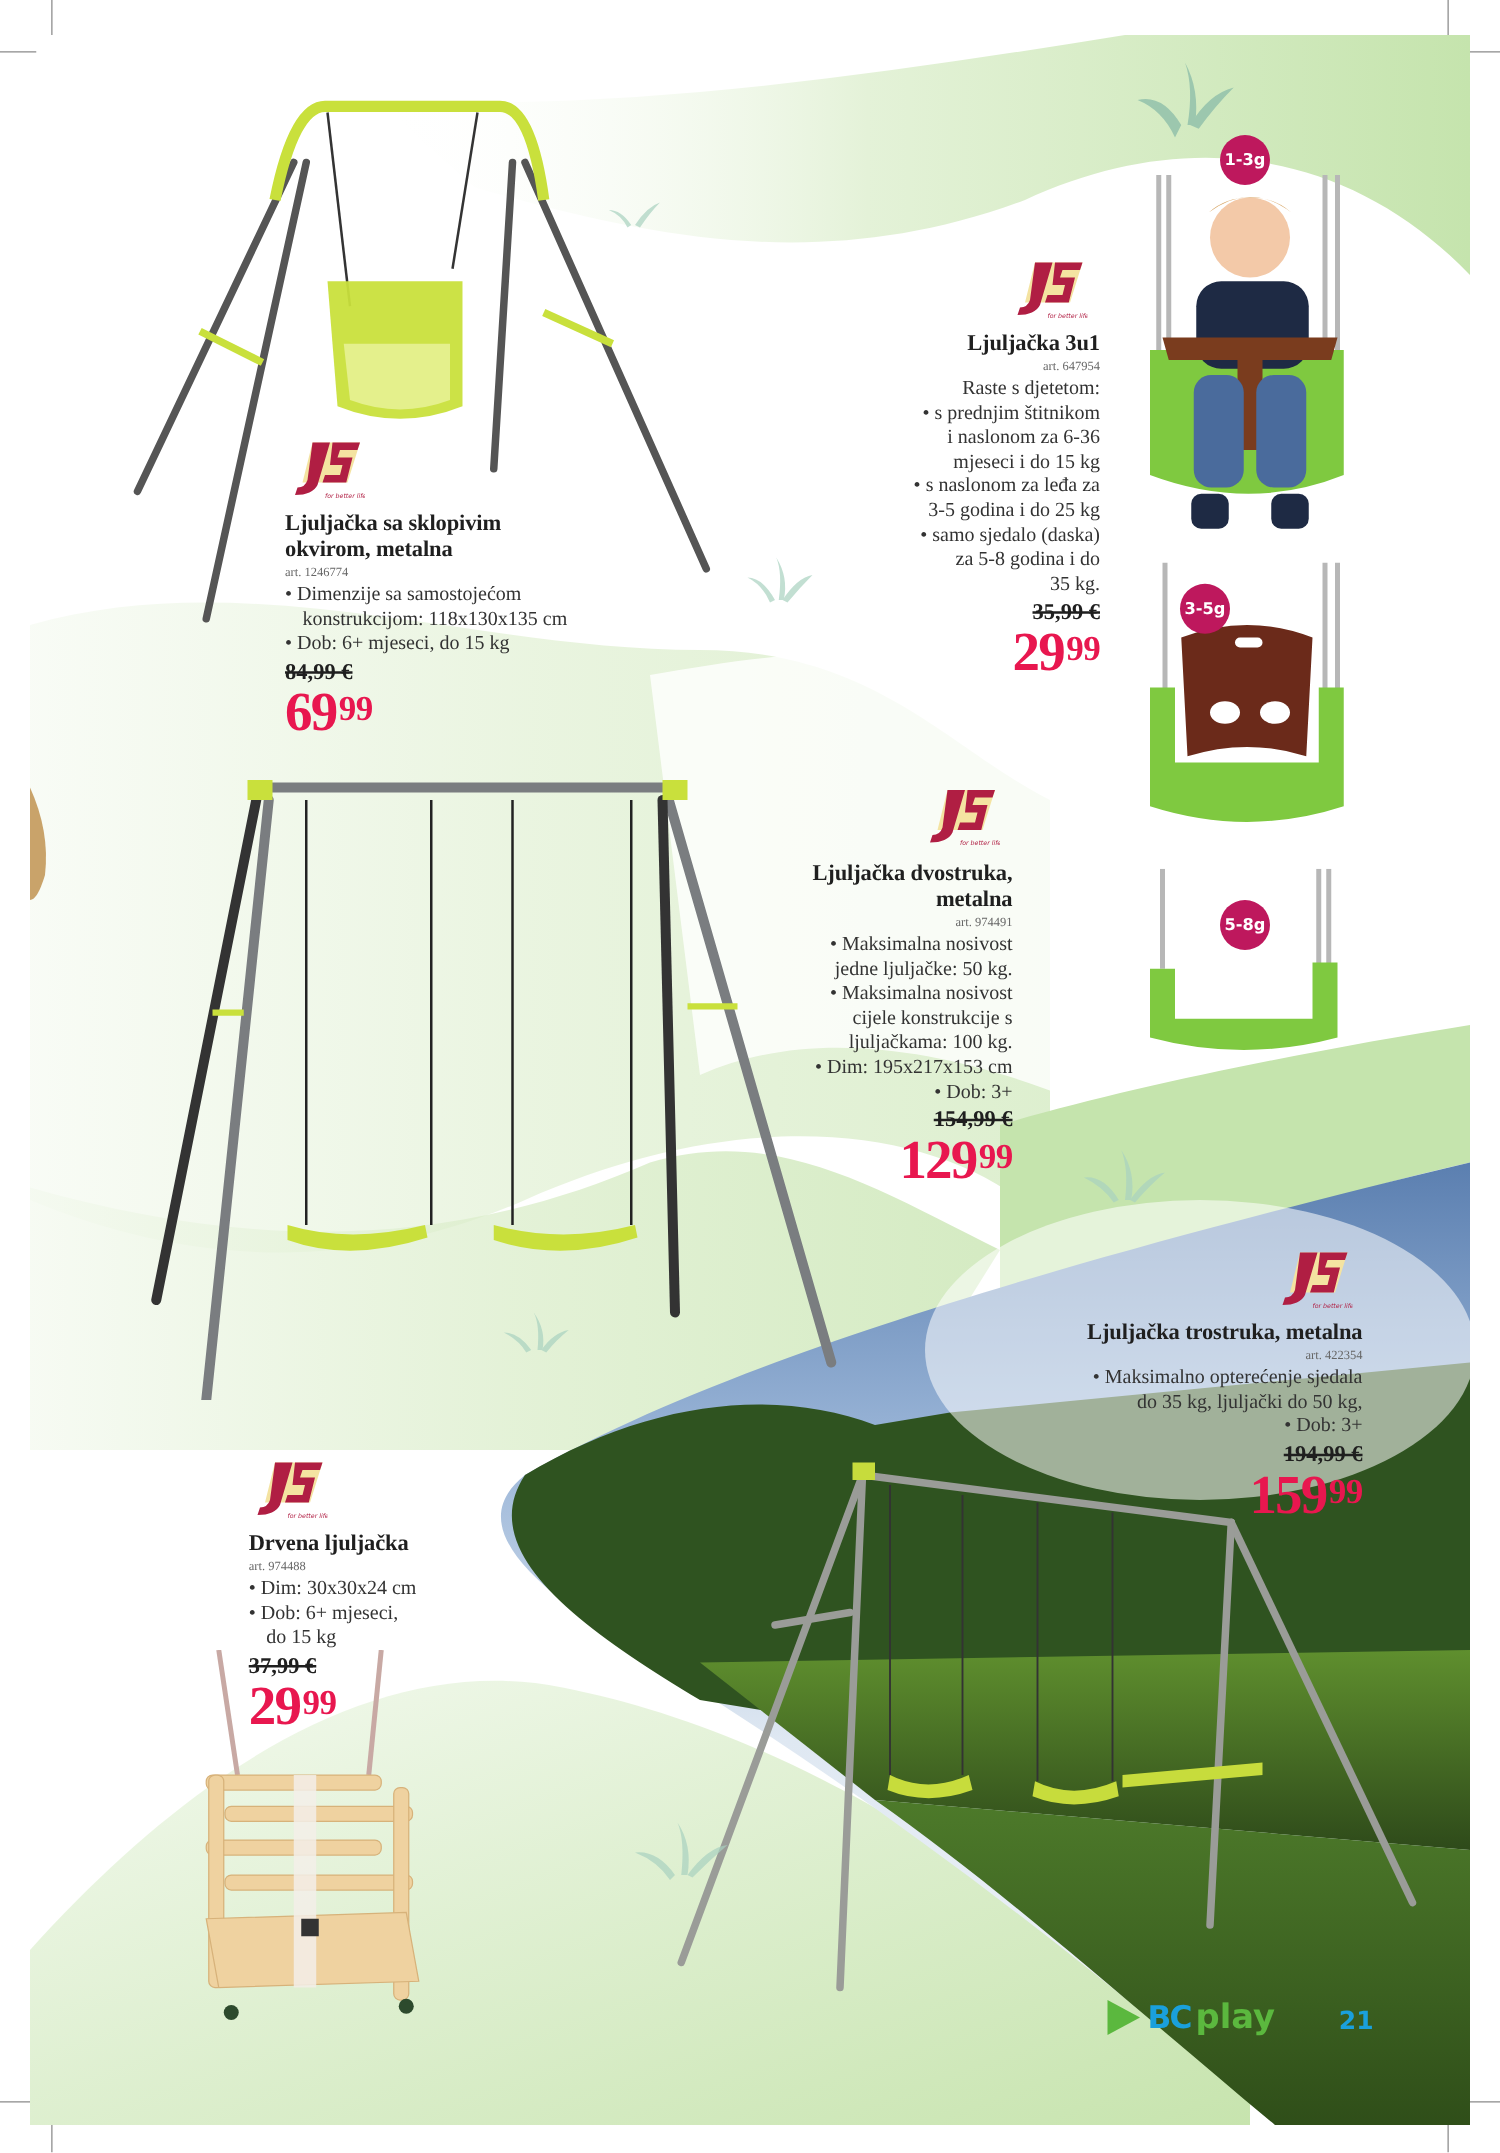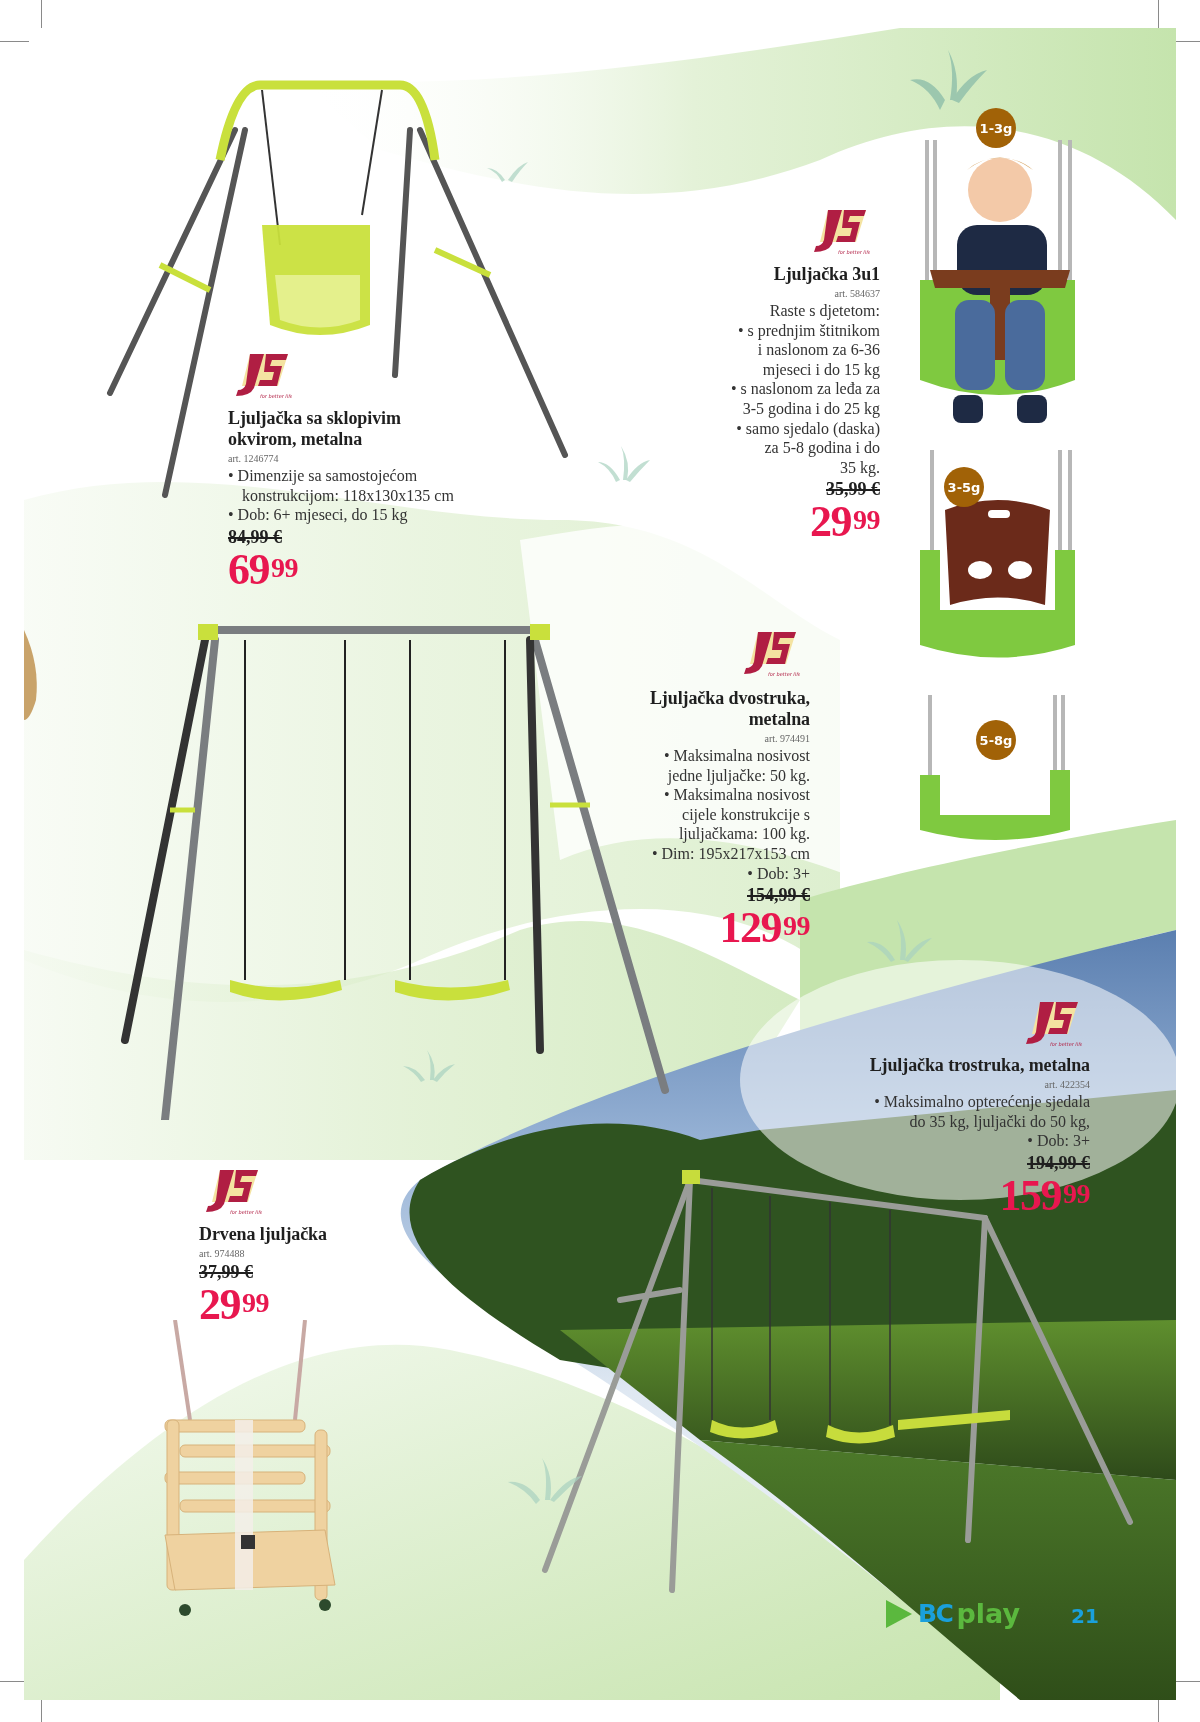--- a/index.html
+++ b/index.html
@@ -23,21 +23,21 @@
   .pdesc { font-size: 16px; line-height: 19.6px; color: #333; }
   .pdesc .li { display: block; }
   .old { font-weight: bold; font-size: 18px; color: #1f1f1f; text-decoration: line-through; text-decoration-thickness: 2px; line-height: 22px; margin-top: 1px; }
   .price { font-weight: bold; color: #e8174f; font-size: 44px; line-height: 44px; letter-spacing: -1.5px; }
   .price sup { font-size: 28px; vertical-align: top; position: relative; top: -2px; letter-spacing: -0.5px; margin-left: 2px; }
 
   .logo { position: absolute; width: 60px; height: 48px; }
 
   .age-badge {
     position: absolute; width: 40px; height: 40px; border-radius: 50%;
-    background: #a16207; color: #fff; font-weight: bold; font-size: 13px;
+    background: #be185d; color: #fff; font-weight: bold; font-size: 13px;
     display: flex; align-items: center; justify-content: center;
   }
 
   .brand { position: absolute; left: 886px; top: 1598px; display: flex; align-items: center; }
   .brand .tri { width: 0; height: 0; border-top: 14px solid transparent; border-bottom: 14px solid transparent; border-left: 26px solid #5bb83e; margin-right: 6px; }
   .brand .bc { color: #1aa0dc; font-weight: bold; font-size: 25px; letter-spacing: -1.5px; }
   .brand .play { color: #5bb83e; font-weight: bold; font-size: 27px; margin-left: 4px; }
   .page-num { position: absolute; left: 1071px; top: 1604px; color: #1aa0dc; font-weight: bold; font-size: 20px; }
 </style>
 </head>
@@ -291,21 +291,21 @@
     <span class="li" style="padding-left:0"><span>• </span><span>Dimenzije  sa samostojećom</span></span>
     <span class="li" style="padding-left:14px"><span>konstrukcijom: 118x130x135 cm</span></span>
     <span class="li"><span>• </span><span>Dob: 6+ mjeseci, do 15 kg</span></span>
   </div>
   <div class="old">84,99 €</div>
   <div class="price"><span>69</span><sup>99</sup></div>
 </div>
 
 <div class="pblock right" style="left:600px;top:264px;width:280px;">
   <div class="ptitle">Ljuljačka 3u1</div>
-  <div class="part">art. 584637</div>
+  <div class="part">art. 647954</div>
   <div class="pdesc">
     <span class="li"><span>Raste s djetetom:</span></span>
     <span class="li"><span>• </span><span>s prednjim štitnikom</span></span>
     <span class="li"><span>i naslonom za  6-36</span></span>
     <span class="li"><span>mjeseci i do 15 kg</span></span>
     <span class="li"><span>• </span><span>s naslonom za leđa za</span></span>
     <span class="li"><span>3-5 godina i do 25 kg</span></span>
     <span class="li"><span>• </span><span>samo sjedalo (daska)</span></span>
     <span class="li"><span>za 5-8 godina i do</span></span>
     <span class="li"><span>35 kg.</span></span>
@@ -341,20 +341,25 @@
     <span class="li"><span>do 35 kg, ljuljački do 50 kg,</span></span>
     <span class="li"><span>• </span><span>Dob: 3+</span></span>
   </div>
   <div class="old">194,99 €</div>
   <div class="price"><span>159</span><sup>99</sup></div>
 </div>
 
 <div class="pblock" style="left:199px;top:1224px;width:220px;">
   <div class="ptitle">Drvena ljuljačka</div>
   <div class="part">art. 974488</div>
+  <div class="pdesc">
+    <span class="li"><span>• </span><span>Dim: 30x30x24 cm</span></span>
+    <span class="li"><span>• </span><span>Dob: 6+ mjeseci,</span></span>
+    <span class="li" style="padding-left:14px"><span>do 15 kg</span></span>
+  </div>
   <div class="old">37,99 €</div>
   <div class="price"><span>29</span><sup>99</sup></div>
 </div>
 
 <div class="brand">
   <span class="tri"></span>
   <span class="bc">BC</span>
   <span class="play">play</span>
 </div>
 <div class="page-num">21</div>

